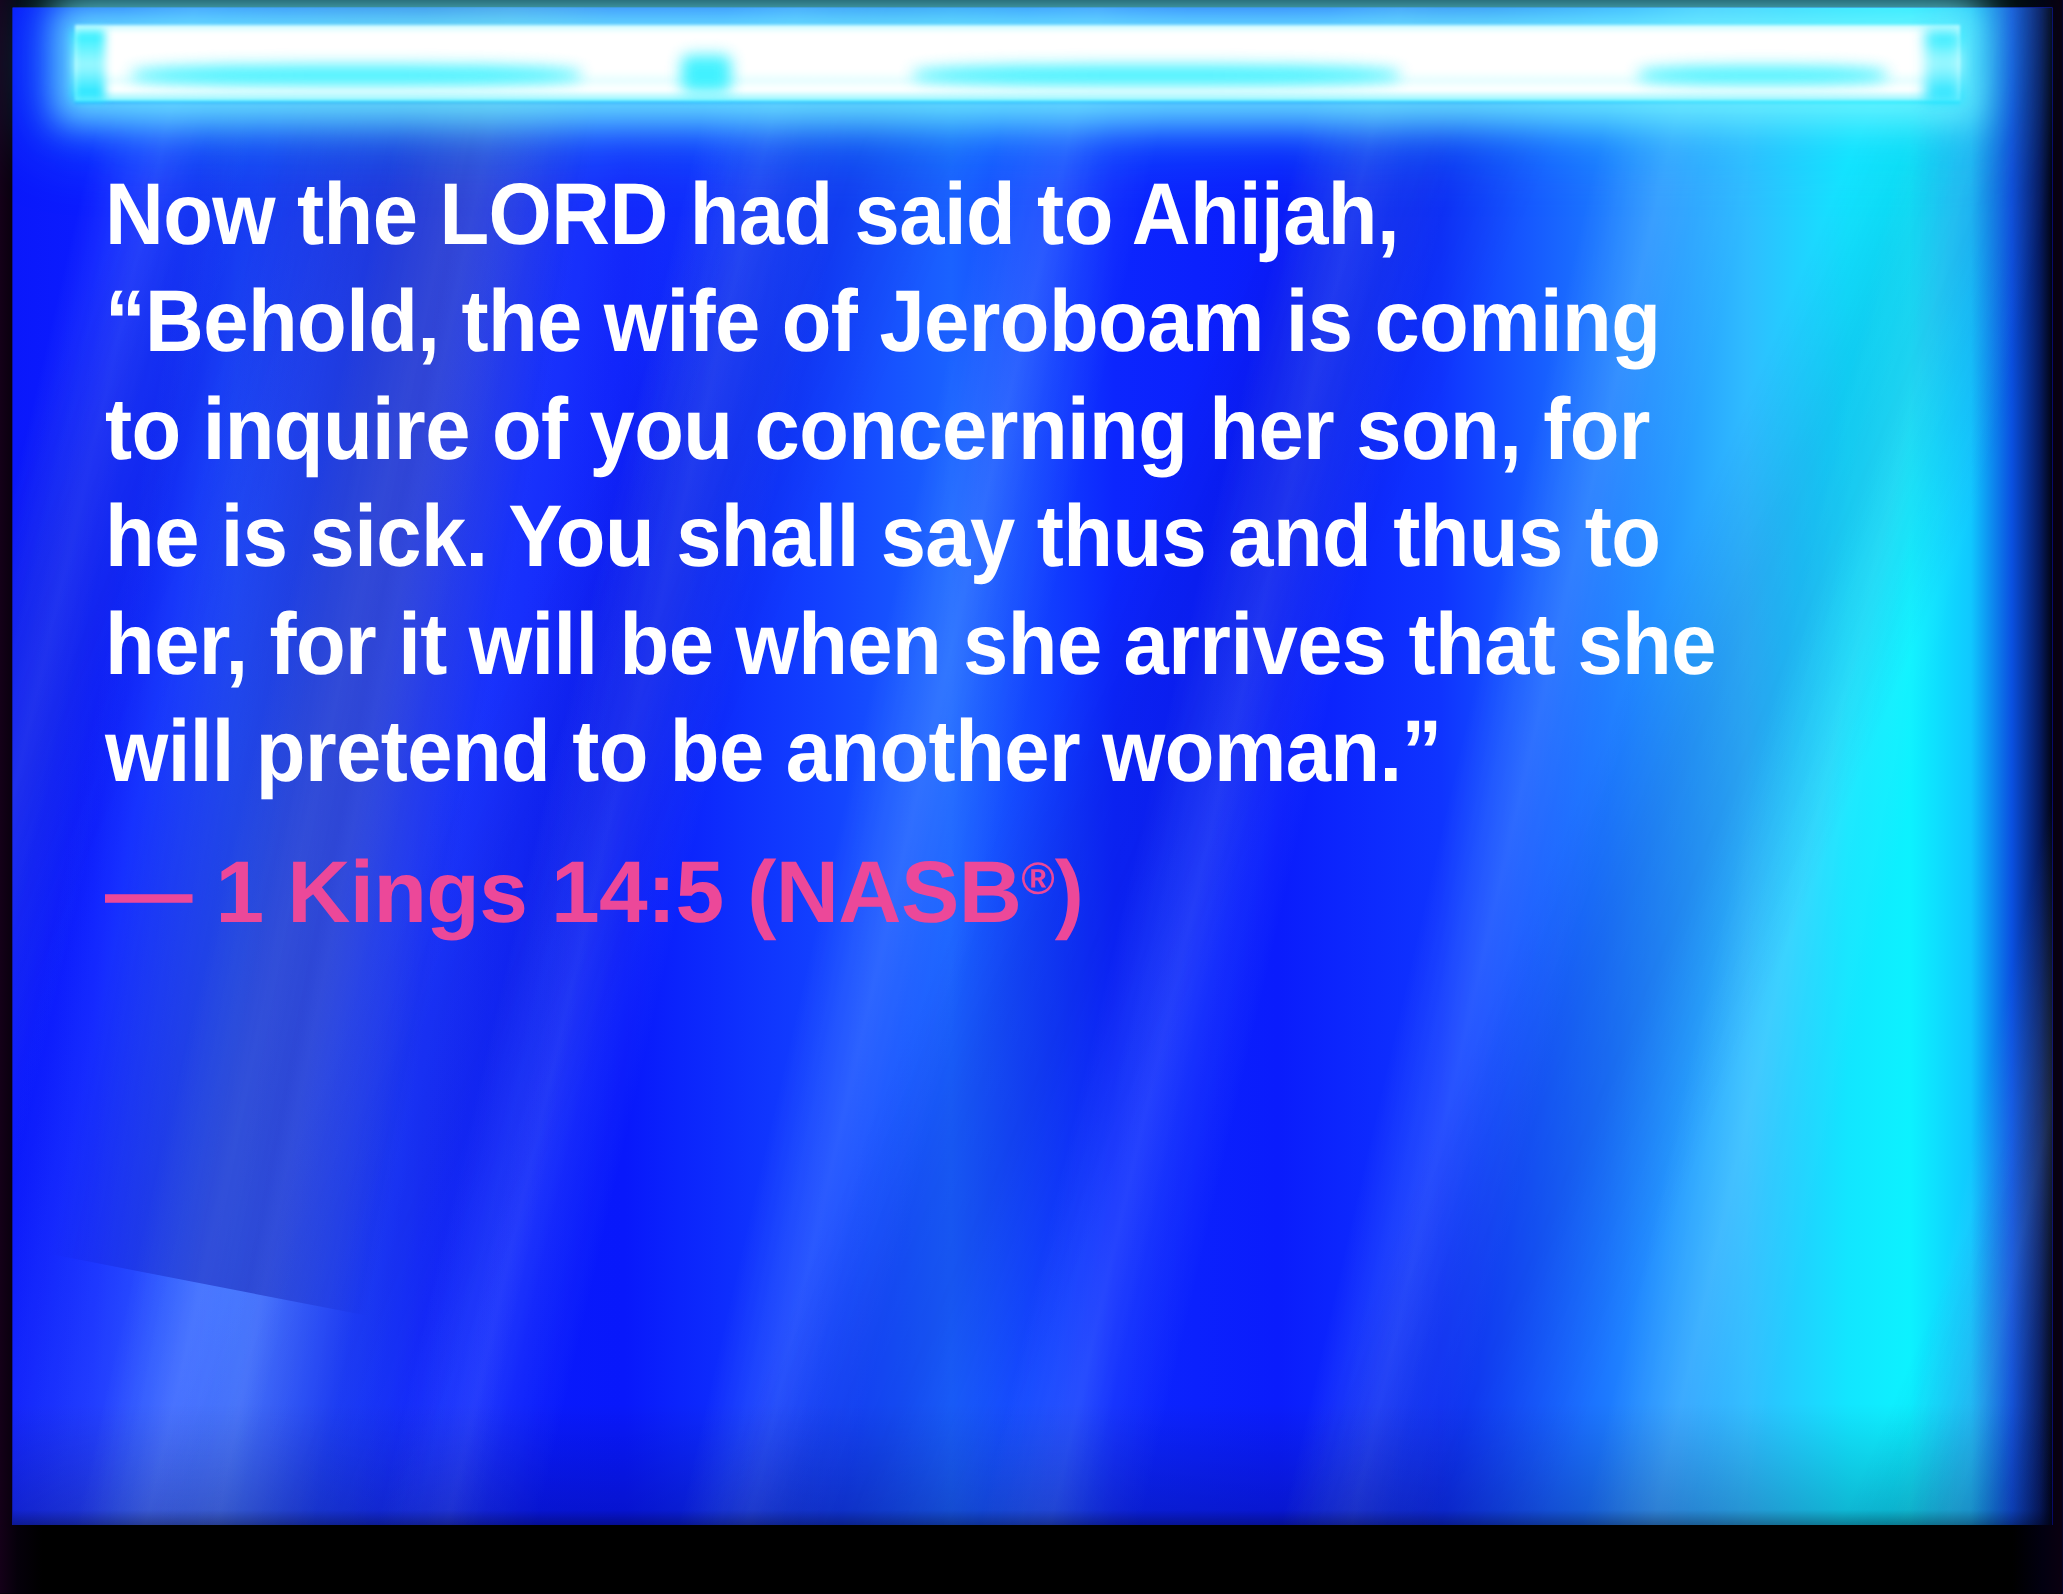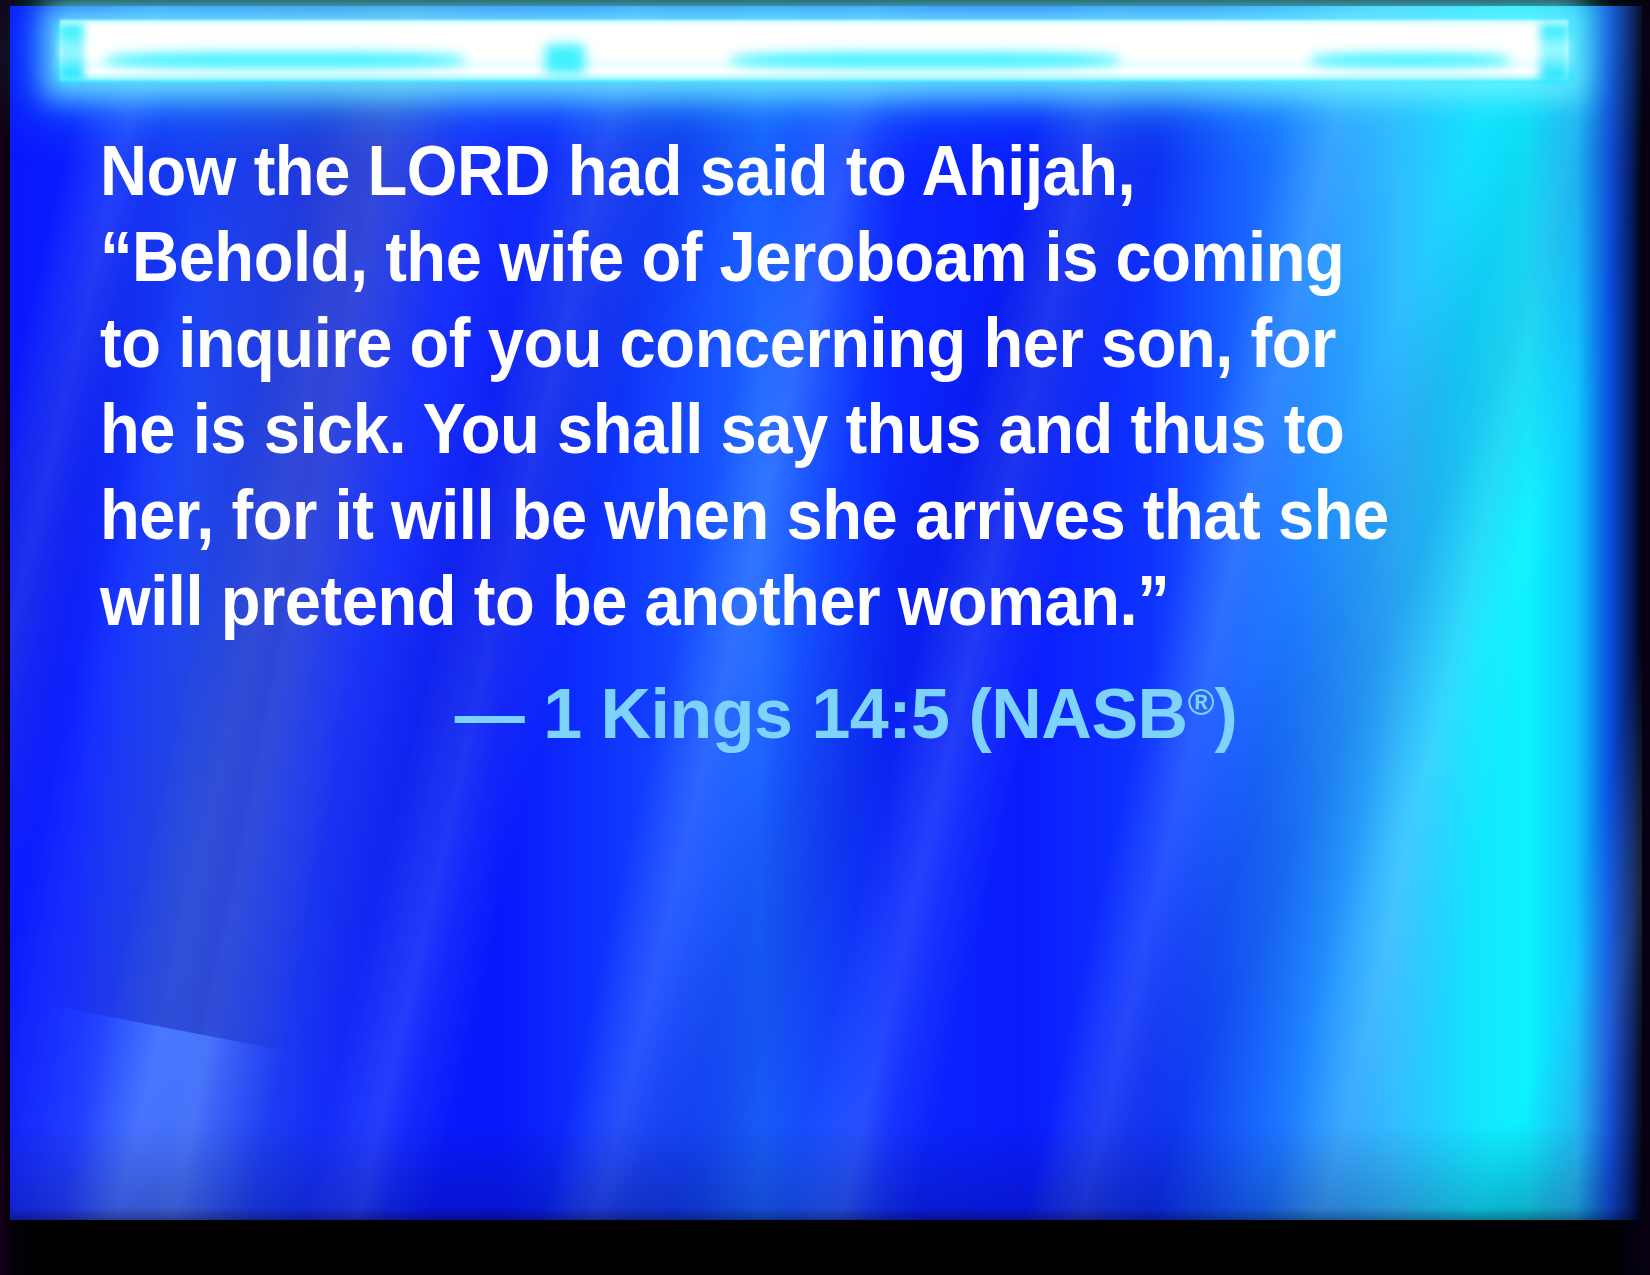--- a/index.html
+++ b/index.html
@@ -194,44 +194,44 @@
     position: absolute; z-index: 6;
     left: 1540px; top: 24px; width: 30px; height: 58px;
     background: linear-gradient(180deg, #1ae9ff 0%, #a7f9ff 45%, #0ddfff 100%);
     filter: blur(5px);
   }
 
   
   #verse {
     position: absolute;
     z-index: 8;
-    left: 100px;
+    left: 84px;
     top: 128px;
     width: 1500px;
   }
   .verse-line {
     color: #ffffff;
     font-family: "Liberation Sans Narrow", "Liberation Sans", "DejaVu Sans", sans-serif;
     font-weight: bold;
     font-size: 70px;
     line-height: 86px;
     letter-spacing: -0.5px;
     white-space: nowrap;
     transform: scaleX(0.93);
     transform-origin: left center;
   }
   #citation-line {
-    color: #7dd3fc;
+    color: #ec4899;
     font-family: "Liberation Sans Narrow", "Liberation Sans", "DejaVu Sans", sans-serif;
     font-weight: bold;
     font-size: 70px;
     line-height: 86px;
     letter-spacing: -0.5px;
     white-space: nowrap;
-    text-align: center;
+    text-align: left;
     margin-top: 16px;
     padding-right: 8px;
   }
   #citation-line .reg {
     font-size: 0.52em;
     vertical-align: 0.62em;
     letter-spacing: 0;
   }
 </style>
 </head>

